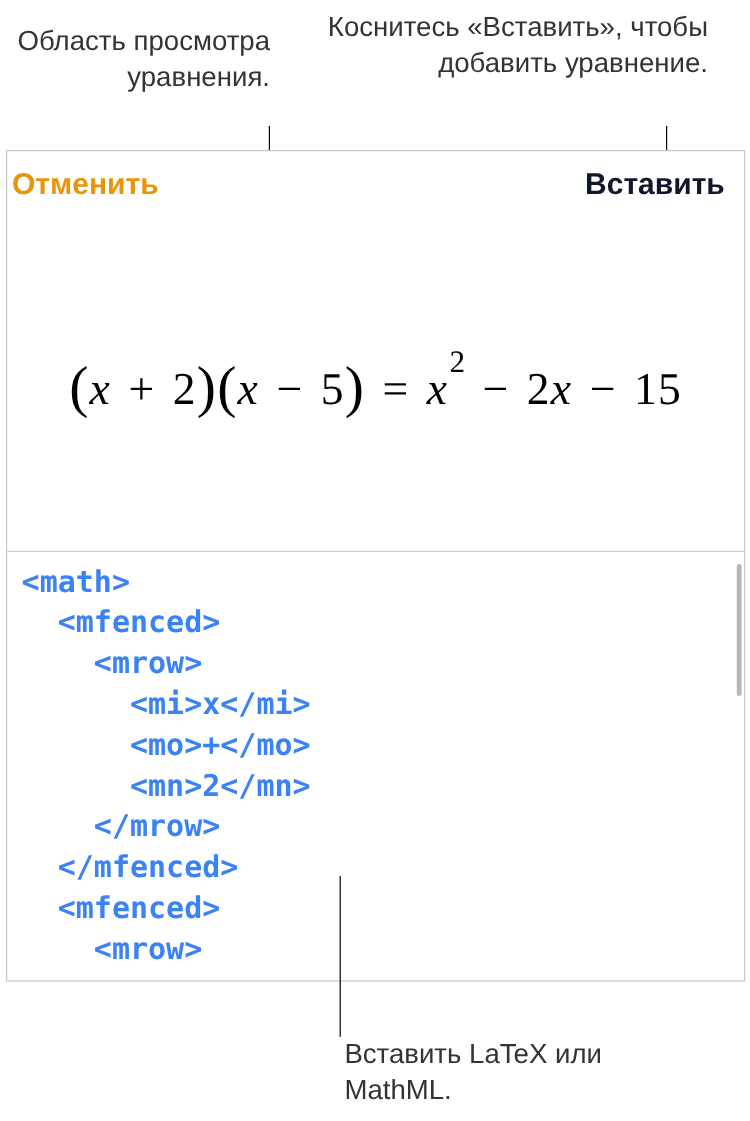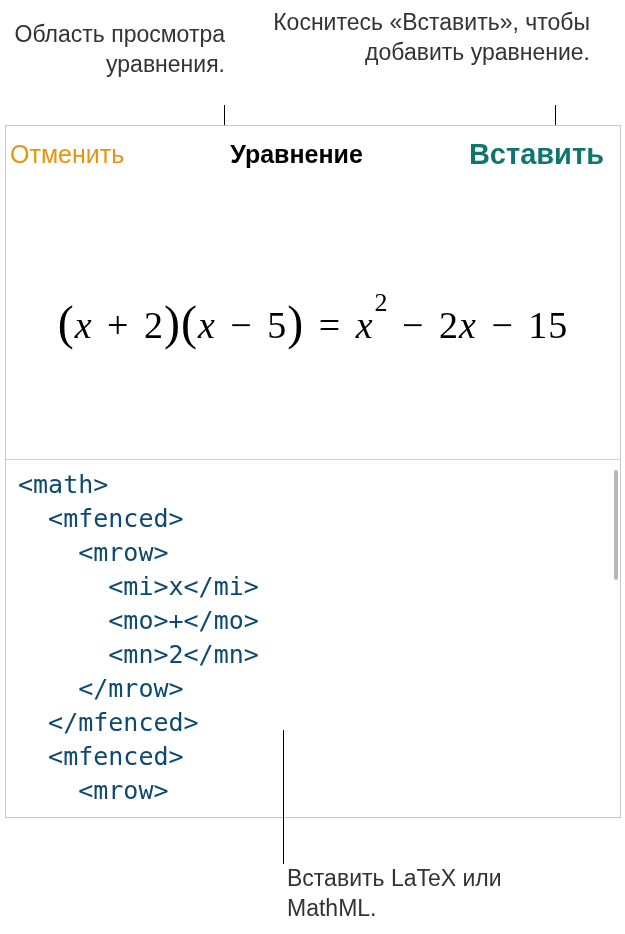--- a/index.html
+++ b/index.html
@@ -71,30 +71,30 @@
     .header {
       display: flex;
       align-items: center;
       justify-content: space-between;
       padding: 15px 16px 15px 4px;
       height: 57px;
     }
     .btn-cancel {
       color: #e8950a;
       font-size: 25px;
-      font-weight: 400;
+      font-weight: 700;
     }
     .title {
       color: #000;
       font-size: 25px;
       font-weight: 600;
     }
     .btn-insert {
-      color: #0f766e;
-      font-size: 29px;
+      color: #0f172a;
+      font-size: 25px;
       font-weight: 600;
     }
     .preview {
       padding: 0 8px;
       height: 276px;
       display: flex;
       align-items: center;
       justify-content: center;
       font-family: "STIX", "Cambria Math", "Times New Roman", serif;
       font-style: italic;
@@ -123,25 +123,26 @@
       top: -13px;
       left: 1px;
     }
 
     .editor {
       flex: 1;
       border-top: 1px solid #d0d0d0;
       padding: 8px 12px;
       font-family: "Menlo", "Consolas", monospace;
       font-size: 25px;
-      color: #0c4a6e;
+      color: #3b82f6;
       line-height: 1.36;
       white-space: pre;
       overflow: hidden;
       position: relative;
+      font-weight: bold;
     }
     .scrollbar {
       position: absolute;
       right: 2px;
       top: 10px;
       width: 4px;
       height: 110px;
       background: #b7b7b7;
       border-radius: 2px;
     }
@@ -155,21 +156,20 @@
 <div class="callout-line line-left"></div>
 
 <div class="callout callout-right">
   <span>Коснитесь «Вставить», чтобы добавить уравнение.</span>
 </div>
 <div class="callout-line line-right"></div>
 
 <div class="dialog">
   <div class="header">
     <span class="btn-cancel">Отменить</span>
-    <span class="title">Уравнение</span>
     <span class="btn-insert">Вставить</span>
   </div>
 
   <div class="preview">
     <span>
       <span class="paren">(</span><span>x</span><span class="op"> + </span><span class="num">2</span><span class="paren">)</span><span class="paren">(</span><span>x</span><span class="op"> − </span><span class="num">5</span><span class="paren">)</span><span class="op"> = </span><span>x</span><sup>2</sup><span class="op"> − </span><span class="num">2</span><span>x</span><span class="op"> − </span><span class="num">15</span>
     </span>
   </div>
 
   <div class="editor"><span>&lt;math&gt;</span>

